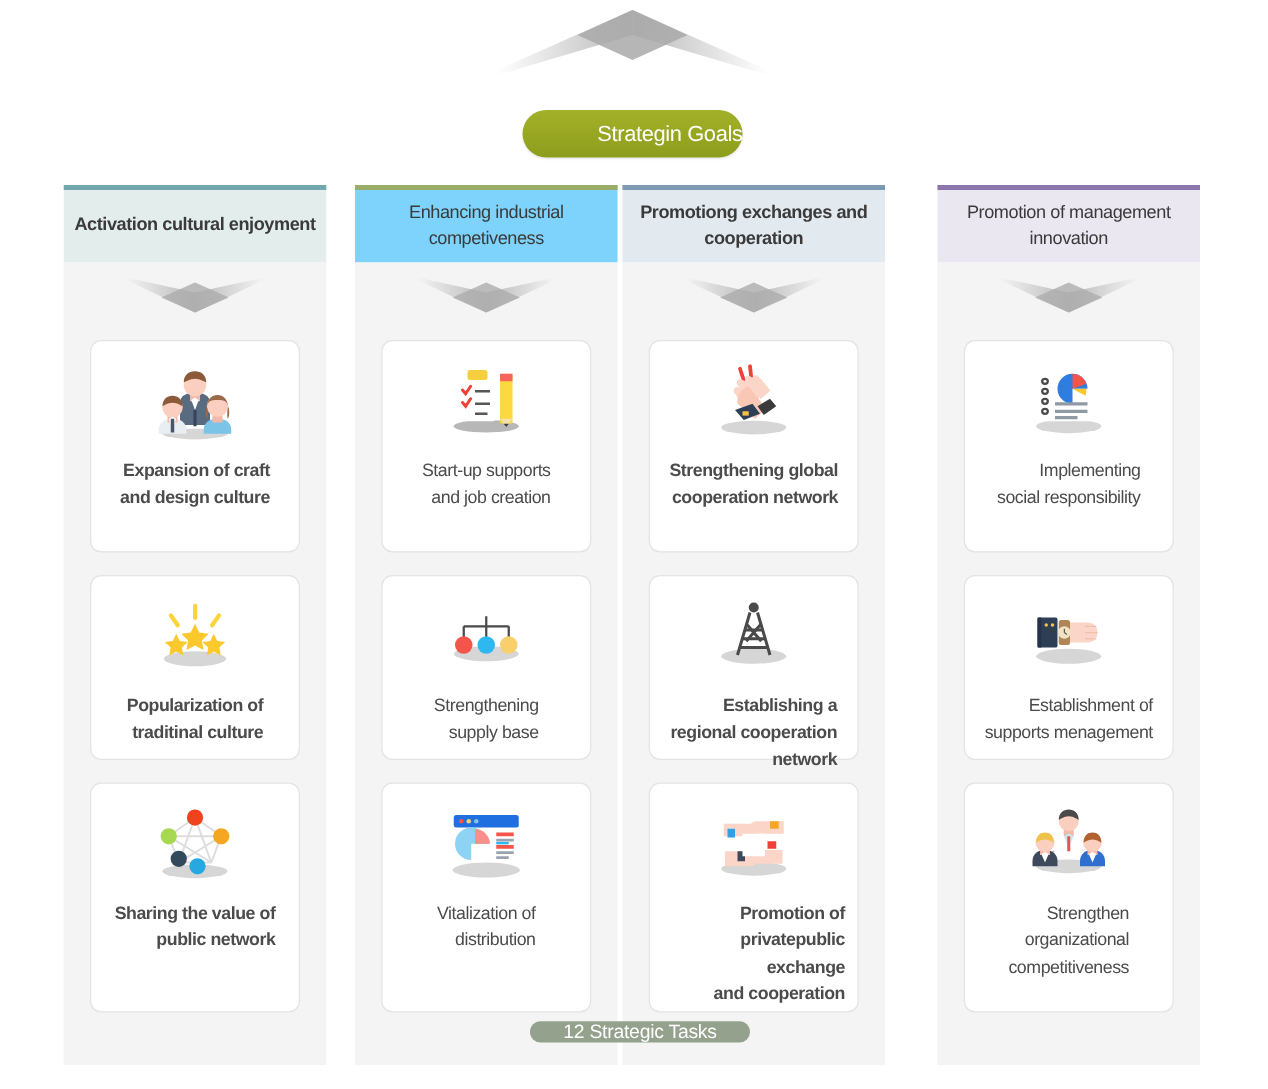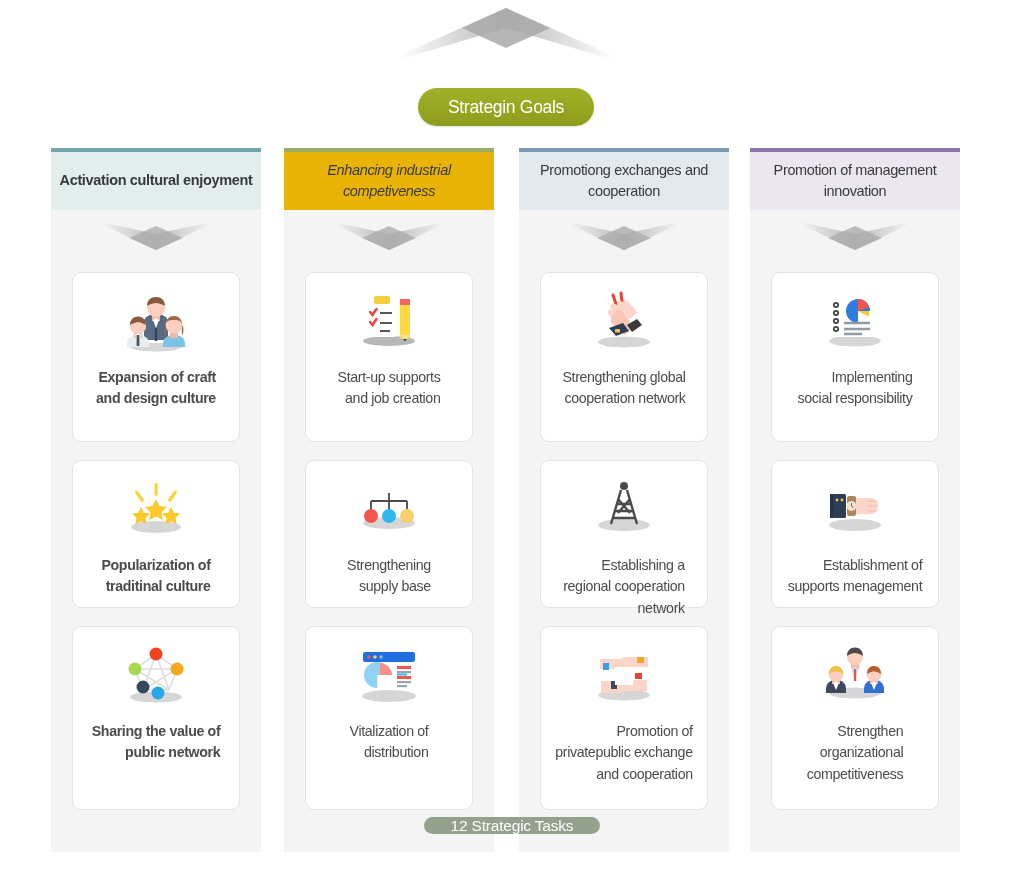--- a/index.html
+++ b/index.html
@@ -32,21 +32,21 @@
     top: 88px;
     width: 176px;
     height: 38px;
     border-radius: 19px;
     background: linear-gradient(180deg, #a3b029 0%, #97a621 55%, #8d9c1d 100%);
     color: #ffffff;
     font-size: 17.5px;
     letter-spacing: -0.3px;
     display: flex;
     align-items: center;
-    justify-content: center;
+    justify-content: flex-end;
     box-shadow: 0 1px 2px rgba(0,0,0,0.12);
   }
 
   
   .tasks-pill {
     position: absolute;
     left: 424px;
     top: 817px;
     width: 176px;
     height: 17px;
@@ -69,41 +69,41 @@
     width: 1014px;
     height: 690px;
   }
   .column {
     position: absolute;
     top: 0;
     width: 210px;
   }
   .col-0 { left: 51px; font-weight: bold; }
   .col-1 { left: 284px; }
-  .col-2 { left: 519px; }
+  .col-2 { left: 498px; font-weight: bold; }
   .col-3 { left: 750px; }
 
   .col-head {
     position: relative;
     width: 100%;
     min-height: 62px;
     border-top: 4px solid #7fa8ad;
     box-sizing: border-box;
     display: flex;
     align-items: center;
     justify-content: center;
     text-align: center;
     padding: 6px 8px;
     font-size: 14.5px;
     line-height: 1.45;
     color: #3a3a3a;
     letter-spacing: -0.35px;
   }
   .col-0 .col-head { background: #e3eeec; border-top-color: #74a6ad; }
-  .col-1 .col-head { background: #eab308; border-top-color: #9aad68; font-style: italic; }
+  .col-1 .col-head { background: #7dd3fc; border-top-color: #9aad68; }
   .col-2 .col-head { background: #e2e9ef; border-top-color: #7d9ab4; }
   .col-3 .col-head { background: #eae7f1; border-top-color: #8c74ac; }
 
   .col-body {
     position: relative;
     width: 100%;
     background: #f4f4f4;
     padding-top: 62px;
     padding-bottom: 24px;
     box-sizing: border-box;

